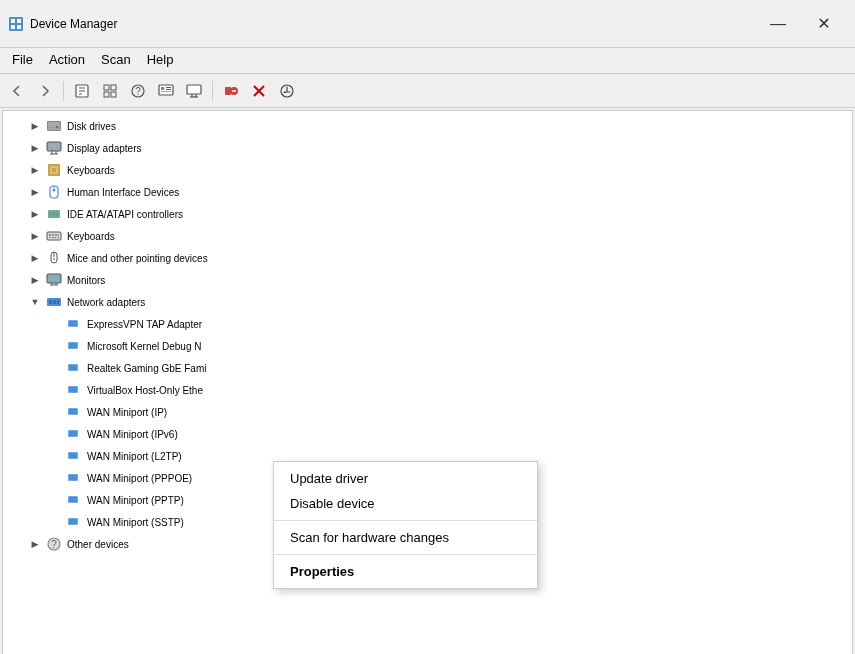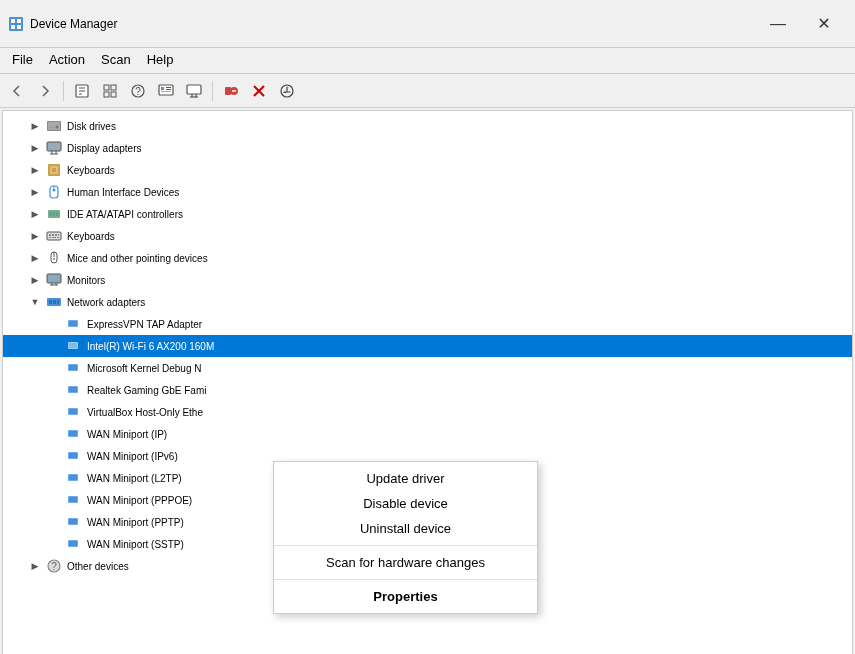--- a/index.html
+++ b/index.html
@@ -159,21 +159,20 @@
       border: 1px solid #ccc;
       box-shadow: 3px 3px 8px rgba(0,0,0,0.2);
       z-index: 100;
       padding: 4px 0;
     }
     .ctx-item {
       padding: 5px 16px;
       cursor: pointer;
       font-size: 13px;
       white-space: nowrap;
-      text-align: center;
     }
     .ctx-separator {
       height: 1px;
       background: #ddd;
       margin: 4px 0;
     }
     .ctx-item.bold {
       font-weight: bold;
     }
   </style>
@@ -404,30 +403,20 @@
       <span class="expand-icon"></span>
       <span class="item-icon">
         <svg width="16" height="16" viewBox="0 0 16 16">
             <rect x="2" y="4" width="10" height="7" rx="1" fill="#6aacee"></rect>
             <rect x="3" y="5" width="8" height="5" fill="#4a90d9"></rect>
           </svg>
       </span>
       <span class="item-label">ExpressVPN TAP Adapter</span>
     </div>
 
-    <div class="tree-item indent-2 highlighted">
-      <span class="expand-icon"></span>
-      <span class="item-icon">
-        <svg width="16" height="16" viewBox="0 0 16 16">
-            <rect x="2" y="4" width="10" height="7" rx="1" fill="#9dceff"></rect>
-            <rect x="3" y="5" width="8" height="5" fill="#7abeee"></rect>
-          </svg>
-      </span>
-      <span class="item-label">Intel(R) Wi-Fi 6 AX200 160M</span>
-    </div>
 
     <div class="tree-item indent-2">
       <span class="expand-icon"></span>
       <span class="item-icon">
         <svg width="16" height="16" viewBox="0 0 16 16">
             <rect x="2" y="4" width="10" height="7" rx="1" fill="#6aacee"></rect>
             <rect x="3" y="5" width="8" height="5" fill="#4a90d9"></rect>
           </svg>
       </span>
       <span class="item-label">Microsoft Kernel Debug N</span>
@@ -532,20 +521,19 @@
           </svg>
       </span>
       <span class="item-label">Other devices</span>
     </div>
 
   </div>
 
   <div class="context-menu">
     <div class="ctx-item">Update driver</div>
     <div class="ctx-item">Disable device</div>
-    <div class="ctx-item">Uninstall device</div>
     <div class="ctx-separator"></div>
     <div class="ctx-item">Scan for hardware changes</div>
     <div class="ctx-separator"></div>
     <div class="ctx-item bold">Properties</div>
   </div>
 
 </div>
 
 </body></html>

